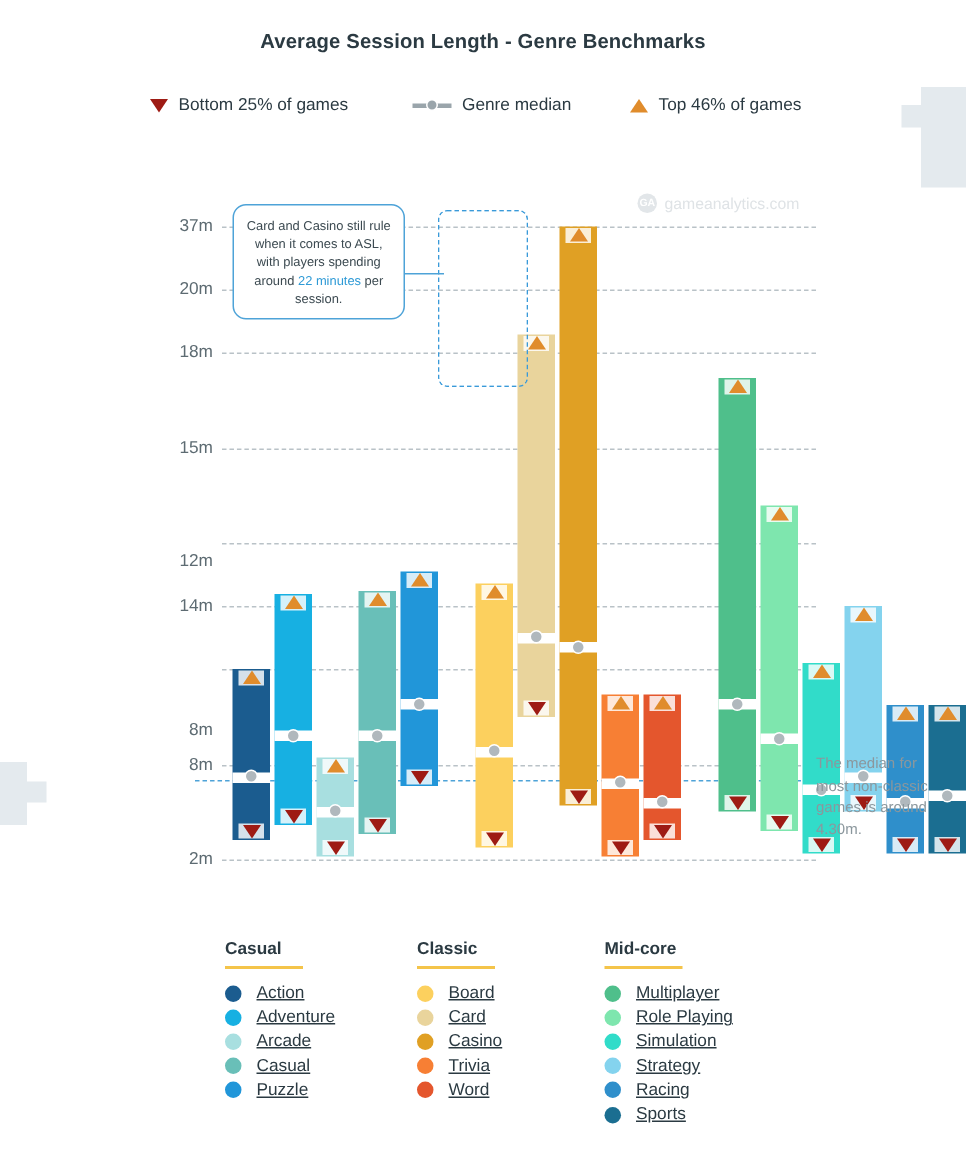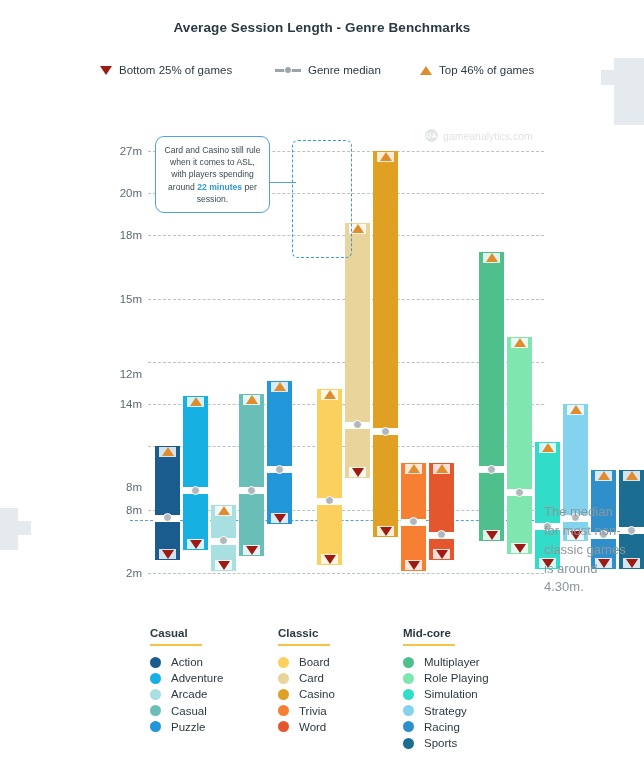--- a/index.html
+++ b/index.html
@@ -61,51 +61,51 @@
                 background: #b0b8bd; border: 1.5px solid #ffffff; }
 
   
   .callout {
     position: absolute; left: 155px; top: 136px; width: 115px;
     border: 1.5px solid #4ea3d8; border-radius: 9px;
     background: #ffffff; padding: 7px 8px 7px 8px;
     font-size: 8.6px; line-height: 1.42; color: #3c4a51; text-align: center;
     z-index: 6;
   }
-  .callout .hl { color: #2e9ad6; font-weight: bold; }
+  .callout .hl { color: #2e9ad6; }
   .callout-line { position: absolute; left: 270px; top: 182px; width: 26px; height: 0;
                   border-top: 1.5px solid #4ea3d8; z-index: 5; }
 
   .selbox { position: absolute; left: 292px; top: 140px; width: 60px; height: 118px;
             border: 1.5px dashed #3a9ad9; border-radius: 6px; z-index: 4; }
 
   
   .watermark { position: absolute; left: 425px; top: 129px; display: flex;
                align-items: center; gap: 5px; z-index: 2; }
   .wm-circle { width: 13px; height: 13px; border-radius: 50%; background: #e2e6e9;
                color: #ffffff; font-size: 7px; font-weight: bold;
                display: flex; align-items: center; justify-content: center; }
   .wm-text { font-size: 10.5px; color: #dfe3e6; }
 
   
   .sidenote { position: absolute; left: 544px; top: 503px; width: 84px;
-              font-size: 13px; line-height: 1.45; color: #8b979d; }
+              font-size: 10px; line-height: 1.45; color: #8b979d; }
 
   
   .legends { position: absolute; left: 150px; top: 627px; width: 430px; height: 140px; }
   .lgroup { position: absolute; top: 0; }
   .lgroup.g0 { left: 0px; }
   .lgroup.g1 { left: 128px; }
   .lgroup.g2 { left: 253px; }
   .lg-title { font-size: 11.5px; font-weight: bold; color: #2b3a42;
               padding-bottom: 5px; margin-bottom: 8px; width: 52px;
               border-bottom: 2px solid #f4c44a; }
   .lg-item { display: flex; align-items: center; gap: 10px; height: 16.2px; }
   .lg-dot { width: 11px; height: 11px; border-radius: 50%; flex: 0 0 11px; }
-  .lg-label { font-size: 11.5px; color: #2b3a42; white-space: nowrap; }
+  .lg-label { font-size: 11.5px; color: #2b3a42; white-space: nowrap; text-decoration: underline; }
 </style>
 </head>
 <body>
 
 <div class="deco" style="left:614px;top:58px;width:30px;height:67px;"></div>
 <div class="deco" style="left:601px;top:70px;width:15px;height:15px;"></div>
 <div class="deco" style="left:616px;top:85px;width:14px;height:20px;"></div>
 <div class="deco" style="left:0px;top:508px;width:18px;height:42px;"></div>
 <div class="deco" style="left:18px;top:521px;width:13px;height:14px;"></div>
 
@@ -128,21 +128,21 @@
     <span>Top 46% of games</span>
   </div>
 </div>
 
 <div class="watermark">
   <span class="wm-circle">GA</span>
   <span class="wm-text">gameanalytics.com</span>
 </div>
 
 <div class="plot" id="plot">
-    <div class="ylabel" style="top: 151px; left: 108px; width: 34px;">27m</div>
+    <div class="ylabel" style="top: 151px; left: 108px; width: 34px;">37m</div>
     <div class="gridline" style="top: 151px;"></div>
     <div class="ylabel" style="top: 193.2px; left: 108px; width: 34px;">20m</div>
     <div class="gridline" style="top: 193.2px;"></div>
     <div class="ylabel" style="top: 235.4px; left: 108px; width: 34px;">18m</div>
     <div class="gridline" style="top: 235.4px;"></div>
     <div class="ylabel" style="top: 298.7px; left: 108px; width: 34px;">15m</div>
     <div class="gridline" style="top: 298.7px;"></div>
     <div class="ylabel" style="top: 362px; left: 108px; width: 34px; margin-top: 12px;">12m</div>
     <div class="gridline" style="top: 362px;"></div>
     <div class="ylabel" style="top: 404.2px; left: 108px; width: 34px;">14m</div>

